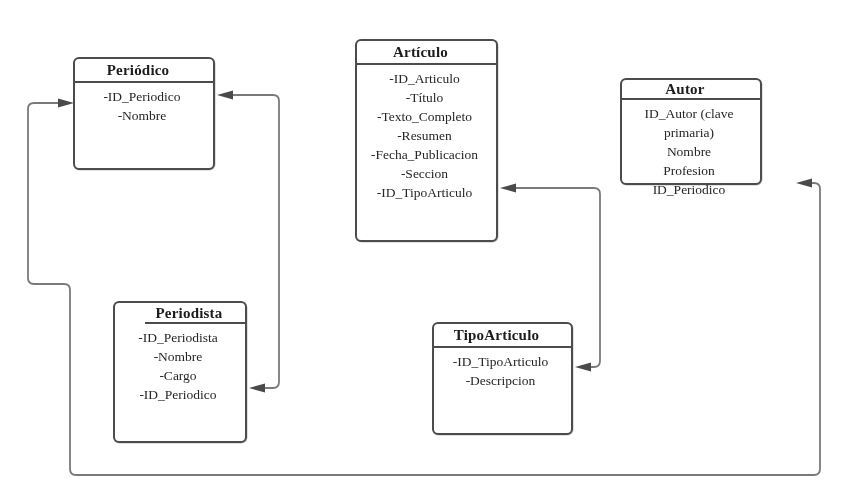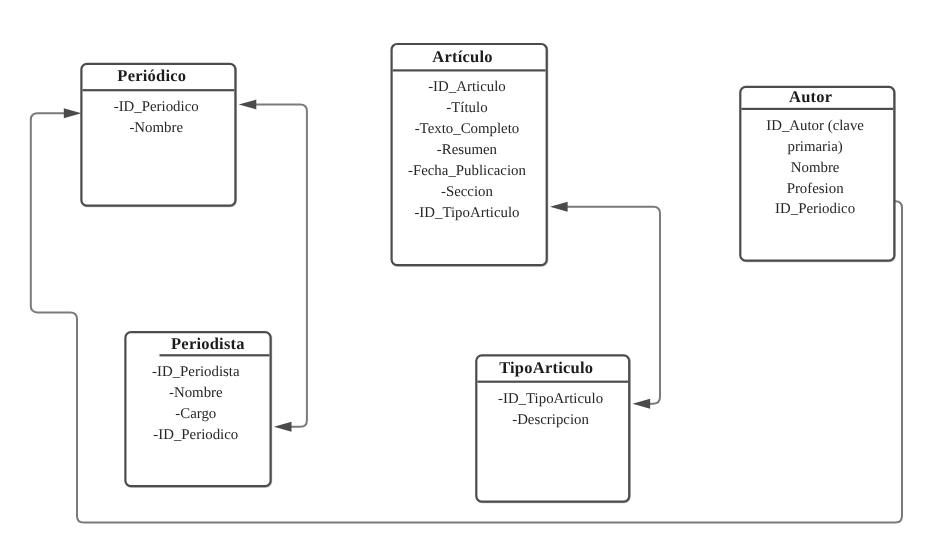--- a/index.html
+++ b/index.html
@@ -59,52 +59,52 @@
     <g fill="#4a4a4a" stroke="none">
       <polygon points="796,183 812,178.5 812,187.5"></polygon>
       <polygon points="74,103 58,98.5 58,107.5"></polygon>
       <polygon points="217,95 233,90.5 233,99.5"></polygon>
       <polygon points="249,388 265,383.5 265,392.5"></polygon>
       <polygon points="500,188 516,183.5 516,192.5"></polygon>
       <polygon points="575,367 591,362.5 591,371.5"></polygon>
     </g>
   </svg>
 
-  <div class="entity" style="left:73px;top:57px;width:142px;height:131px;">
+  <div class="entity" style="left:73px;top:57px;width:142px;height:113px;">
     <div class="entity-title">Periódico</div>
     <div class="entity-attrs">-ID_Periodico
 -Nombre</div>
   </div>
 
   <div class="entity" style="left:355px;top:39px;width:143px;height:203px;">
     <div class="entity-title">Artículo</div>
     <div class="entity-attrs">-ID_Articulo
 -Título
 -Texto_Completo
 -Resumen
 -Fecha_Publicacion
 -Seccion
 -ID_TipoArticulo</div>
   </div>
 
-  <div class="entity" style="left:672px;top:78px;width:142px;height:160px;">
+  <div class="entity" style="left:620px;top:78px;width:142px;height:107px;">
     <div class="entity-title" style="line-height:17px;">Autor</div>
     <div class="entity-attrs">ID_Autor (clave primaria)
 Nombre
 Profesion
 ID_Periodico</div>
   </div>
 
   <div class="entity" style="left:113px;top:301px;width:134px;height:142px;">
     <div class="entity-title" style="line-height:18px;margin-left:30px;">Periodista</div>
     <div class="entity-attrs">-ID_Periodista
 -Nombre
 -Cargo
 -ID_Periodico</div>
   </div>
 
-  <div class="entity" style="left:432px;top:322px;width:141px;height:135px;">
+  <div class="entity" style="left:432px;top:322px;width:141px;height:113px;">
     <div class="entity-title">TipoArticulo</div>
     <div class="entity-attrs">-ID_TipoArticulo
 -Descripcion</div>
   </div>
 
 </div>
 
 </body></html>

